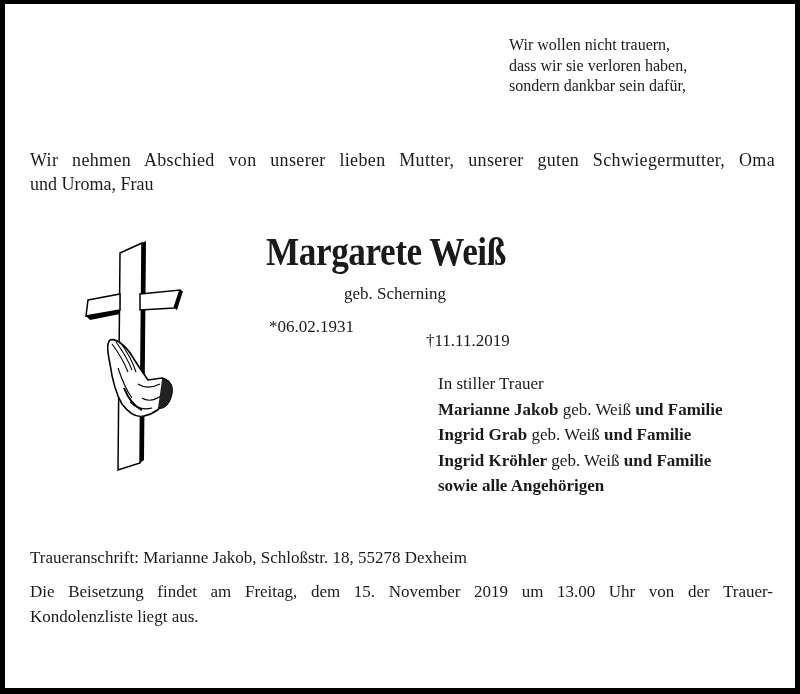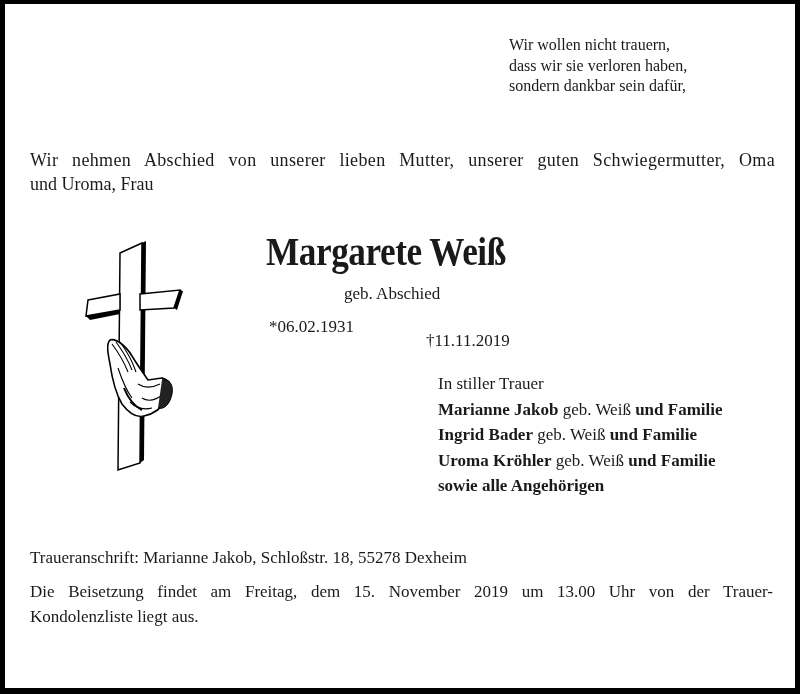--- a/index.html
+++ b/index.html
@@ -57,29 +57,29 @@
   <polygon points="58,56 98,52 92,70 58,72" fill="#fff" stroke="#000" stroke-width="1.5"></polygon>
   <polygon points="98,52 101,53 95,72 92,70" fill="#000"></polygon>
 
   <path d="M28,102 C34,100 44,108 50,118 C56,128 62,136 66,142 L80,140 C88,142 92,150 86,160 C80,170 72,176 62,178 C54,180 46,174 40,166 C34,156 30,140 28,126 C26,116 24,106 28,102 Z" fill="#fff" stroke="#000" stroke-width="1.6"></path>
   <path d="M30,106 C36,114 42,124 46,134 M34,104 C40,112 46,122 50,132 M38,104 C44,112 50,122 54,134 M36,130 C40,142 44,152 50,160 M56,146 C62,150 70,150 78,146 M60,160 C66,164 74,162 82,156 M48,164 C54,170 62,172 70,170" fill="none" stroke="#000" stroke-width="1.1"></path>
   <path d="M80,142 C86,140 92,146 90,156 C88,166 82,172 76,170" fill="#222" stroke="#000" stroke-width="1"></path>
   <path d="M42,150 C46,160 52,168 60,172" fill="none" stroke="#000" stroke-width="2"></path>
 </svg>
 
 <div class="abs serif name">Margarete Weiß</div>
-<div class="abs serif maiden">geb. Abschied</div>
+<div class="abs serif maiden">geb. Scherning</div>
 <div class="abs serif born">*06.02.1931</div>
 <div class="abs serif died">†11.11.2019</div>
 
 <div class="abs serif mourners">
   <div>In stiller Trauer</div>
   <div><span class="b">Marianne Jakob</span><span> geb. Weiß </span><span class="b">und Familie</span></div>
-  <div><span class="b">Ingrid Bader</span><span> geb. Weiß </span><span class="b">und Familie</span></div>
-  <div><span class="b">Uroma Kröhler</span><span> geb. Weiß </span><span class="b">und Familie</span></div>
+  <div><span class="b">Ingrid Grab</span><span> geb. Weiß </span><span class="b">und Familie</span></div>
+  <div><span class="b">Ingrid Kröhler</span><span> geb. Weiß </span><span class="b">und Familie</span></div>
   <div class="b">sowie alle Angehörigen</div>
 </div>
 
 <div class="abs serif addr">Traueranschrift: Marianne Jakob, Schloßstr. 18, 55278 Dexheim</div>
 
 <div class="abs serif burial">
   <span class="j">Die Beisetzung findet am Freitag, dem 15. November 2019 um 13.00 Uhr von der Trauer-</span>
   <span>Kondolenzliste liegt aus.</span>
 </div>
 

